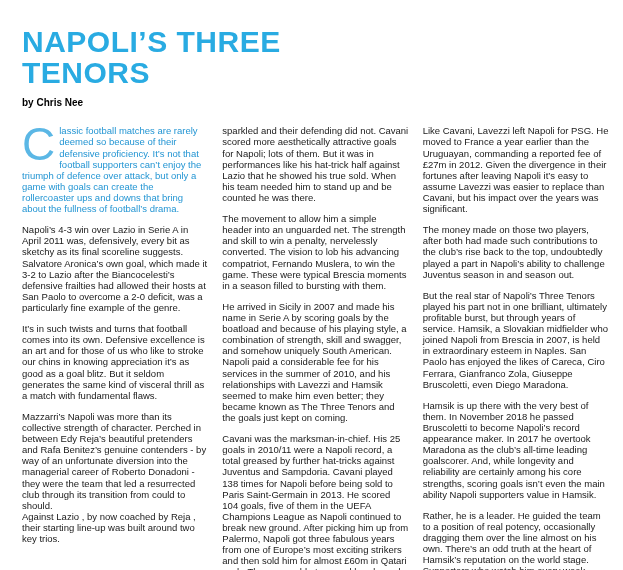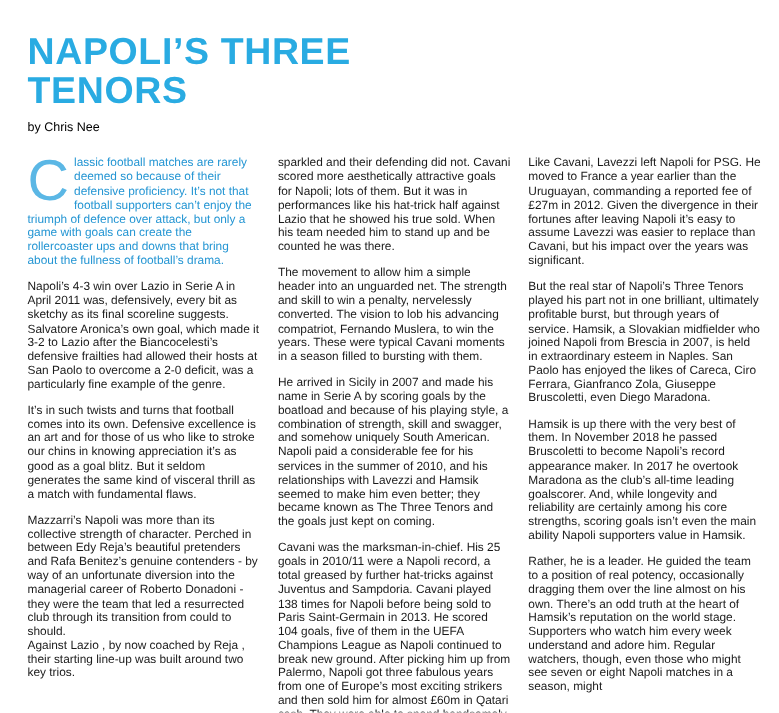--- a/index.html
+++ b/index.html
@@ -32,21 +32,21 @@
     color: #29ABE2;
     font-size: 30px;
     font-weight: 800;
     letter-spacing: 0.5px;
     line-height: 1.04;
     text-transform: uppercase;
   }
   .byline {
     margin-top: 9px;
     font-size: 10px;
-    font-weight: normal;
+    font-weight: bold;
     color: #000000;
   }
   .logo {
     margin-top: 0;
     text-align: left;
   }
   .logo-wordmark {
     font-size: 38px;
     font-weight: bold;
     letter-spacing: -2px;
@@ -103,28 +103,29 @@
     <div class="col">
       <p class="intro"><span class="dropcap">C</span><span>lassic football matches are rarely deemed so because of their defensive proficiency. It’s not that football supporters can’t enjoy the triumph of defence over attack, but only a game with goals can create the rollercoaster ups and downs that bring about the fullness of football’s drama.</span></p>
       <p>Napoli’s 4-3 win over Lazio in Serie A in April 2011 was, defensively, every bit as sketchy as its final scoreline suggests. Salvatore Aronica’s own goal, which made it 3-2 to Lazio after the Biancocelesti’s defensive frailties had allowed their hosts at San Paolo to overcome a 2-0 deficit, was a particularly fine example of the genre.</p>
       <p>It’s in such twists and turns that football comes into its own. Defensive excellence is an art and for those of us who like to stroke our chins in knowing appreciation it’s as good as a goal blitz. But it seldom generates the same kind of visceral thrill as a match with fundamental flaws.</p>
       <p>Mazzarri’s Napoli was more than its collective strength of character. Perched in between Edy Reja’s beautiful pretenders and Rafa Benitez’s genuine contenders - by way of an unfortunate diversion into the managerial career of Roberto Donadoni - they were the team that led a resurrected club through its transition from could to should.
 Against Lazio , by now coached by Reja , their starting line-up was built around two key trios.</p>
     </div>
 
     <div class="col">
       <p>sparkled and their defending did not. Cavani scored more aesthetically attractive goals for Napoli; lots of them. But it was in performances like his hat-trick half against Lazio that he showed his true sold. When his team needed him to stand up and be counted he was there.</p>
-      <p>The movement to allow him a simple header into an unguarded net. The strength and skill to win a penalty, nervelessly converted. The vision to lob his advancing compatriot, Fernando Muslera, to win the years. These were typical Cavani moments in a season filled to bursting with them.</p>
+      <p>The movement to allow him a simple header into an unguarded net. The strength and skill to win a penalty, nervelessly converted. The vision to lob his advancing compatriot, Fernando Muslera, to win the game. These were typical Brescia moments in a season filled to bursting with them.</p>
       <p>He arrived in Sicily in 2007 and made his name in Serie A by scoring goals by the boatload and because of his playing style, a combination of strength, skill and swagger, and somehow uniquely South American. Napoli paid a considerable fee for his services in the summer of 2010, and his relationships with Lavezzi and Hamsik seemed to make him even better; they became known as The Three Tenors and the goals just kept on coming.</p>
       <p>Cavani was the marksman-in-chief. His 25 goals in 2010/11 were a Napoli record, a total greased by further hat-tricks against Juventus and Sampdoria. Cavani played 138 times for Napoli before being sold to Paris Saint-Germain in 2013. He scored 104 goals, five of them in the UEFA Champions League as Napoli continued to break new ground. After picking him up from Palermo, Napoli got three fabulous years from one of Europe’s most exciting strikers and then sold him for almost £60m in Qatari cash. They were able to spend handsomely to replace him.</p>
 
     </div>
 
     <div class="col">
       <p>Like Cavani, Lavezzi left Napoli for PSG. He moved to France a year earlier than the Uruguayan, commanding a reported fee of £27m in 2012. Given the divergence in their fortunes after leaving Napoli it’s easy to assume Lavezzi was easier to replace than Cavani, but his impact over the years was significant.</p>
+      <p>The money made on those two players, after both had made such contributions to the club’s rise back to the top, undoubtedly played a part in Napoli’s ability to challenge Juventus season in and season out.</p>
       <p>But the real star of Napoli’s Three Tenors played his part not in one brilliant, ultimately profitable burst, but through years of service. Hamsik, a Slovakian midfielder who joined Napoli from Brescia in 2007, is held in extraordinary esteem in Naples. San Paolo has enjoyed the likes of Careca, Ciro Ferrara, Gianfranco Zola, Giuseppe Bruscoletti, even Diego Maradona.</p>
       <p>Hamsik is up there with the very best of them. In November 2018 he passed Bruscoletti to become Napoli’s record appearance maker. In 2017 he overtook Maradona as the club’s all-time leading goalscorer. And, while longevity and reliability are certainly among his core strengths, scoring goals isn’t even the main ability Napoli supporters value in Hamsik.</p>
       <p>Rather, he is a leader. He guided the team to a position of real potency, occasionally dragging them over the line almost on his own. There’s an odd truth at the heart of Hamsik’s reputation on the world stage. Supporters who watch him every week understand and adore him. Regular watchers, though, even those who might see seven or eight Napoli matches in a season, might</p>
     </div>
 
   </div>
 
 </div>
 
 </body></html>

